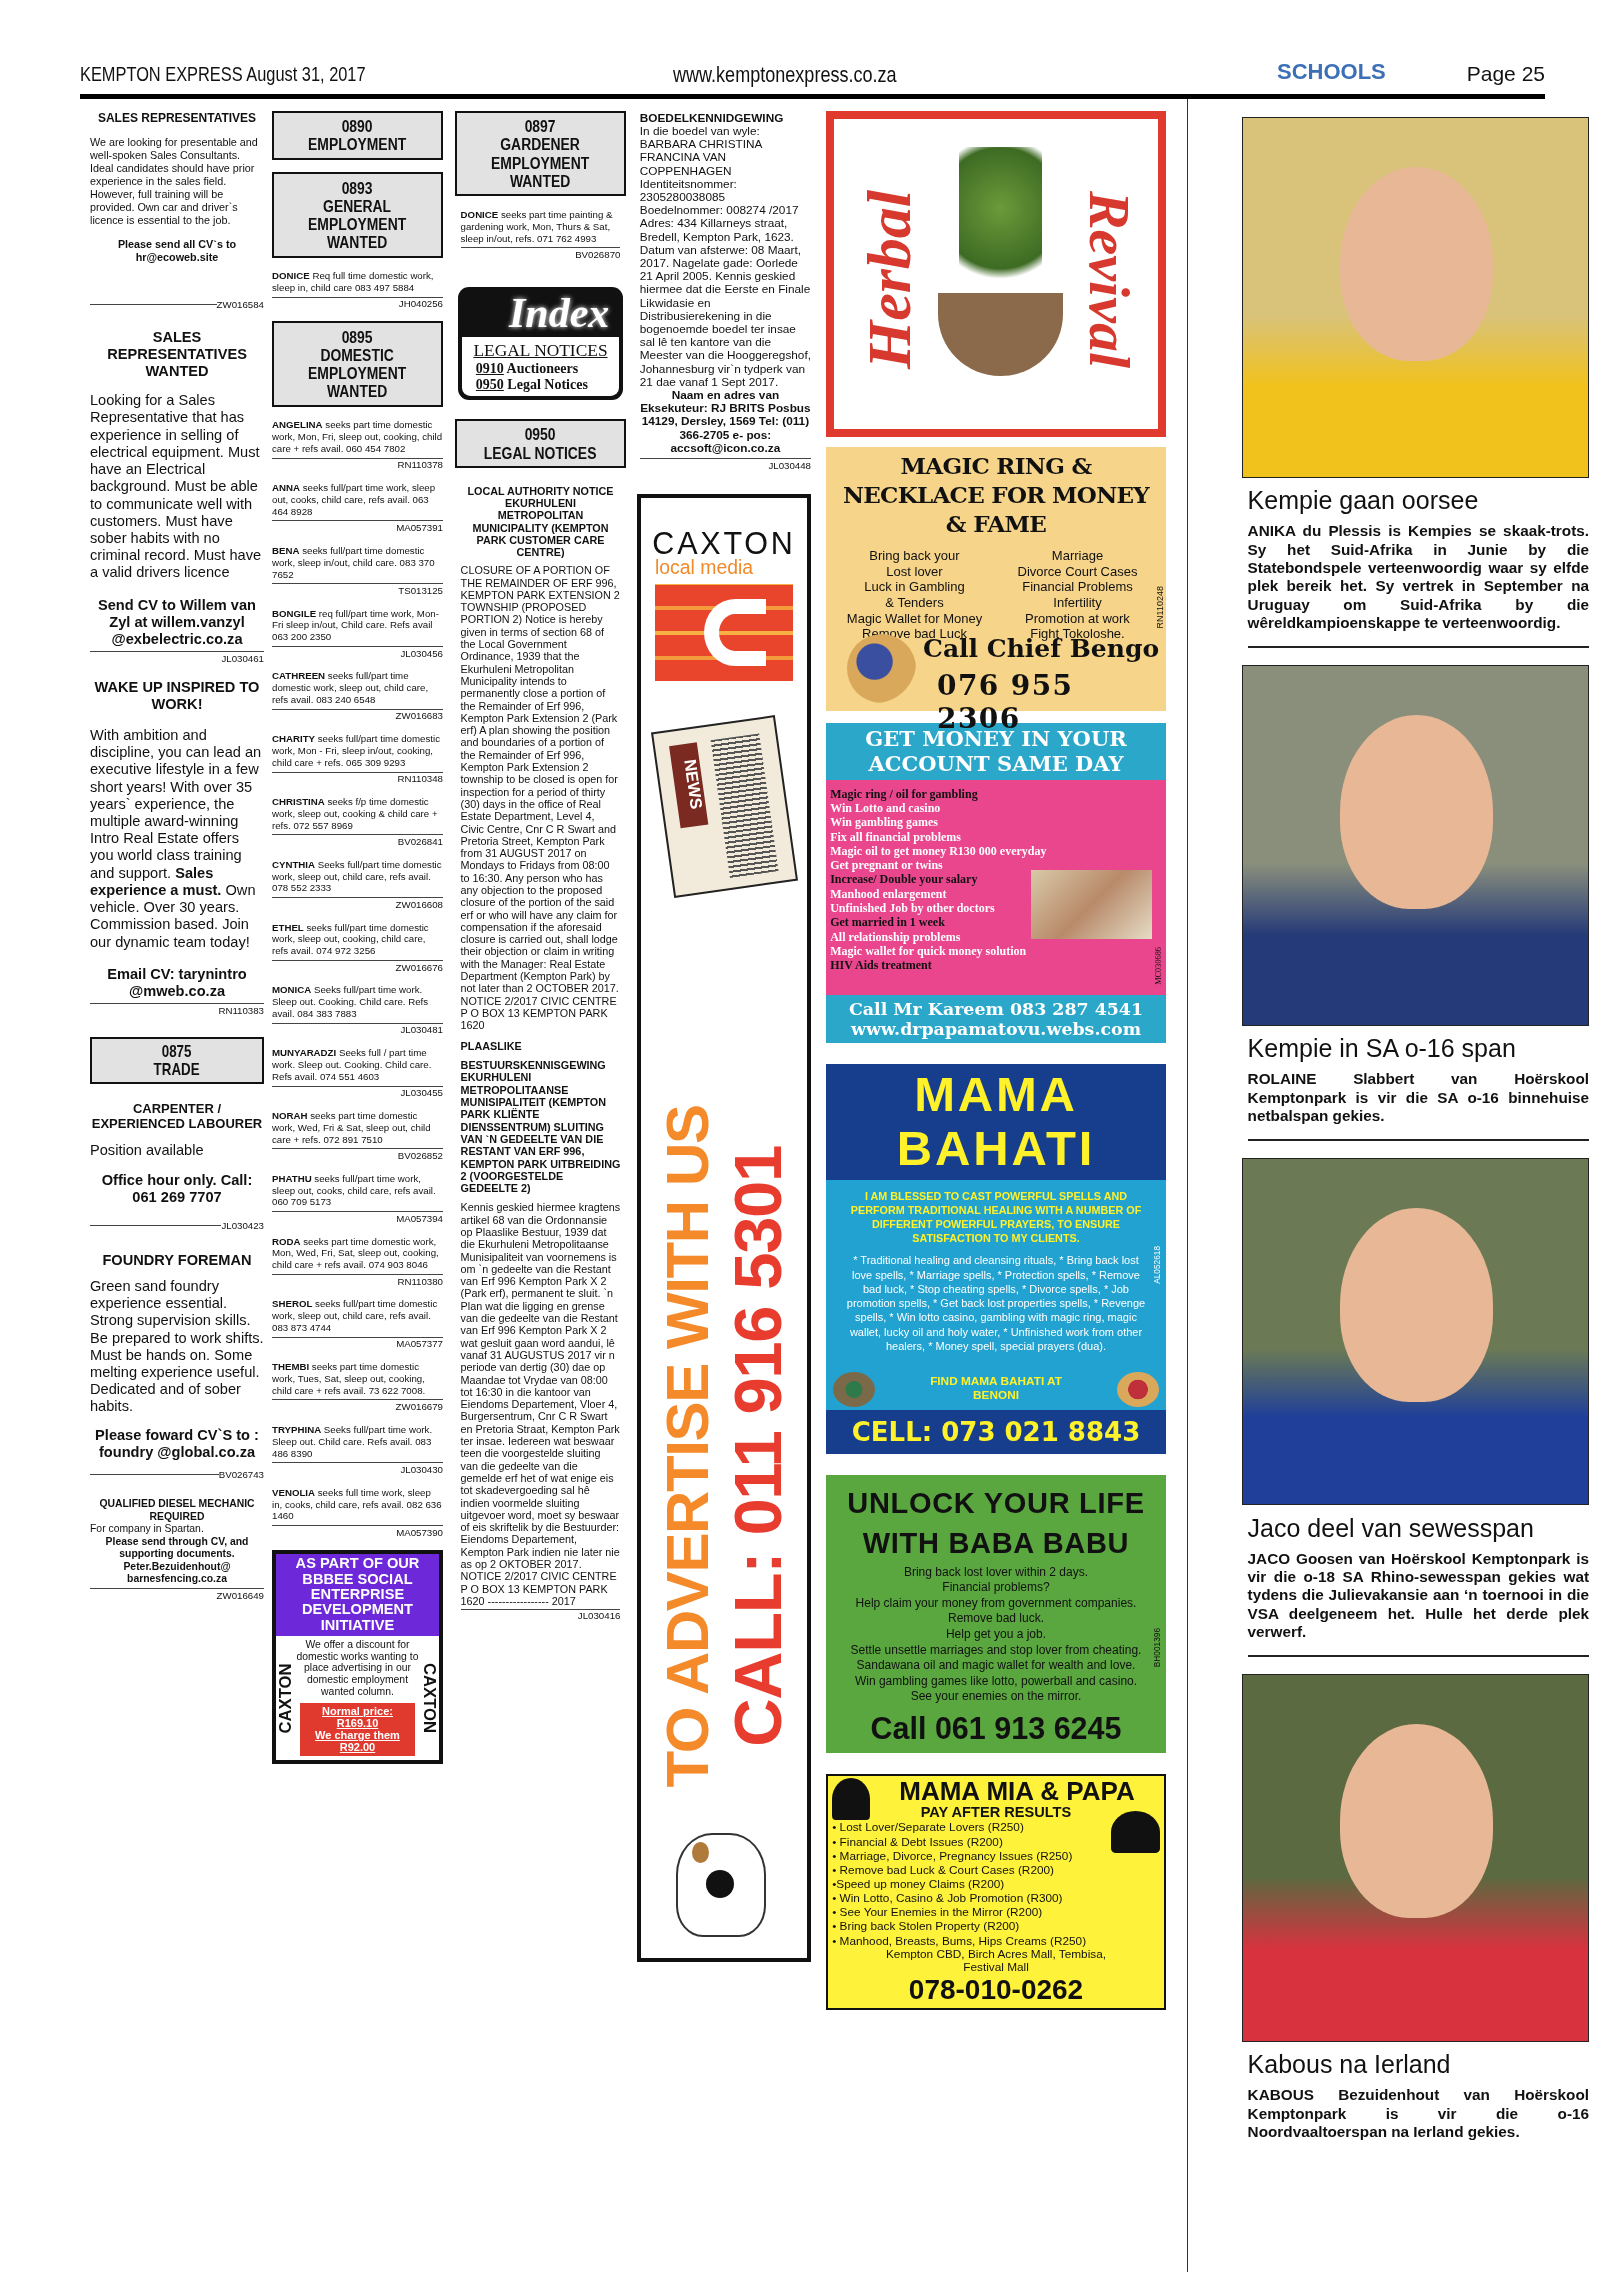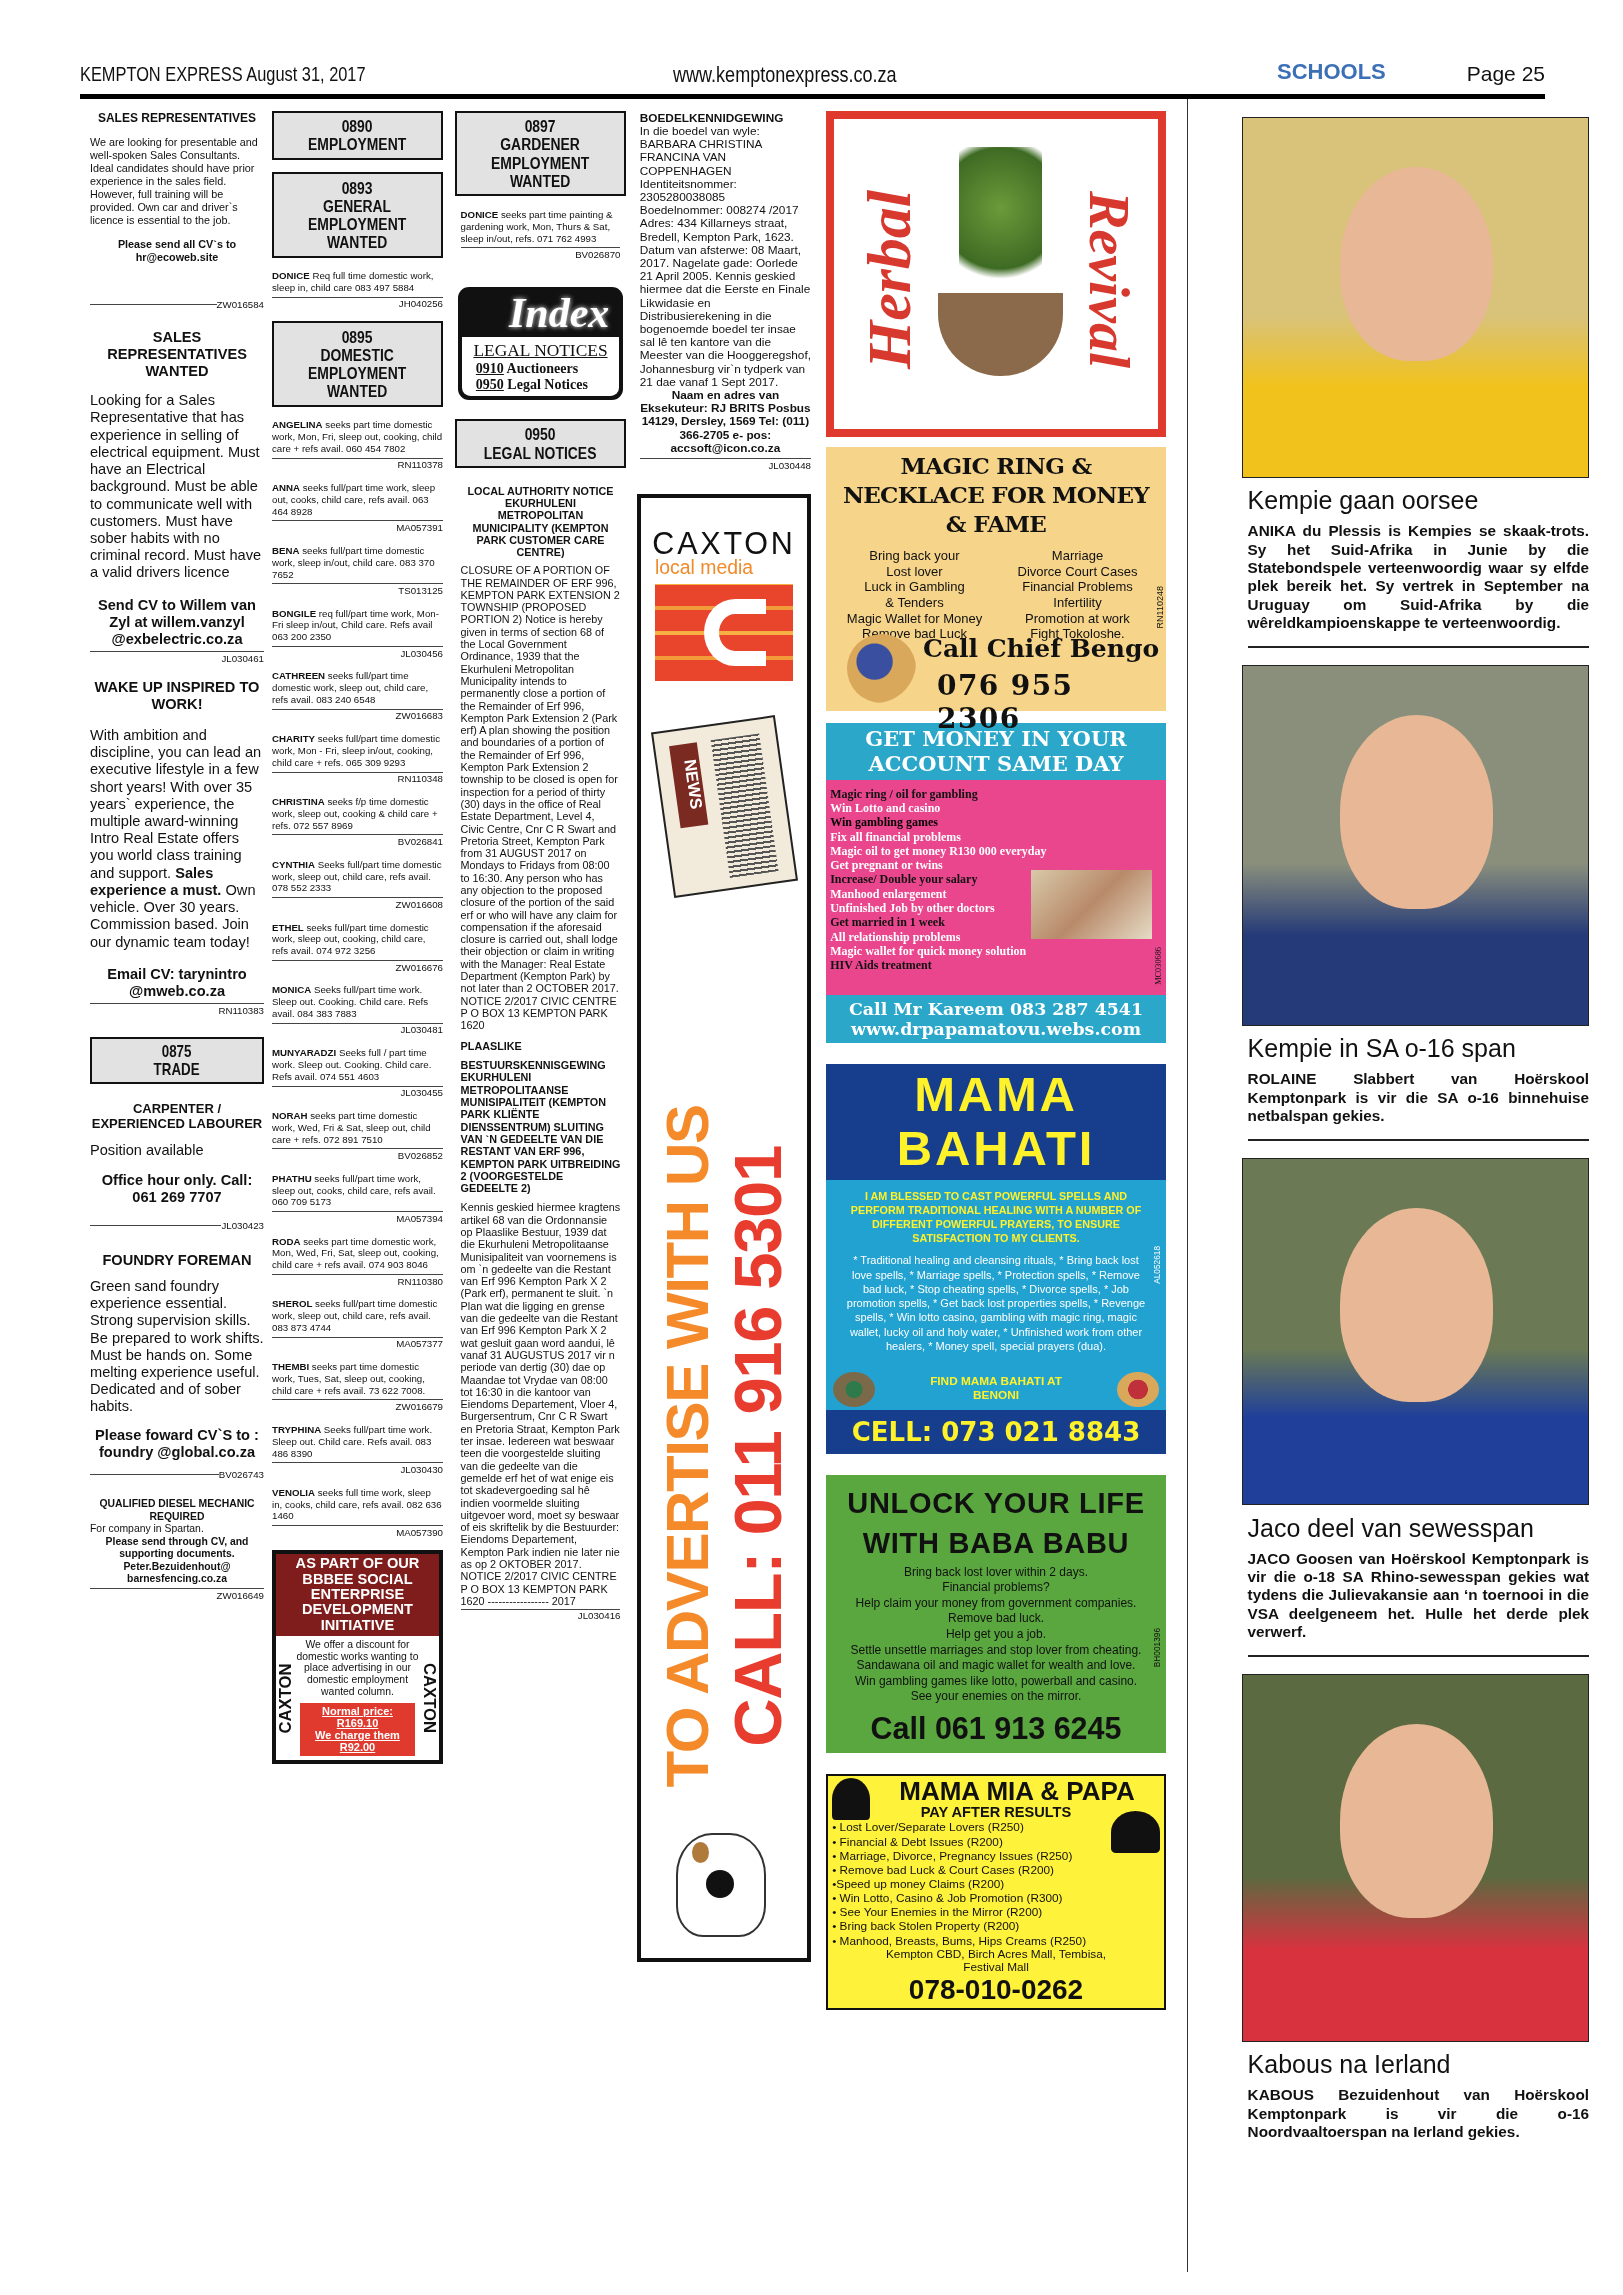--- a/index.html
+++ b/index.html
@@ -127,21 +127,21 @@
       <div class="ad"><b class="n">MUNYARADZI</b> <span>Seeks full / part time work. Sleep out. Cooking. Child care. Refs avail. 074 551 4603</span><div class="ref">JL030455</div></div>
       <div class="ad"><b class="n">NORAH</b> <span>seeks part time domestic work, Wed, Fri &amp; Sat, sleep out, child care + refs. 072 891 7510</span><div class="ref">BV026852</div></div>
       <div class="ad"><b class="n">PHATHU</b> <span>seeks full/part time work, sleep out, cooks, child care, refs avail. 060 709 5173</span><div class="ref">MA057394</div></div>
       <div class="ad"><b class="n">RODA</b> <span>seeks part time domestic work, Mon, Wed, Fri, Sat, sleep out, cooking, child care + refs avail. 074 903 8046</span><div class="ref">RN110380</div></div>
       <div class="ad"><b class="n">SHEROL</b> <span>seeks full/part time domestic work, sleep out, child care, refs avail. 083 873 4744</span><div class="ref">MA057377</div></div>
       <div class="ad"><b class="n">THEMBI</b> <span>seeks part time domestic work, Tues, Sat, sleep out, cooking, child care + refs avail. 73 622 7008.</span><div class="ref">ZW016679</div></div>
       <div class="ad"><b class="n">TRYPHINA</b> <span>Seeks full/part time work. Sleep out. Child care. Refs avail. 083 486 8390</span><div class="ref">JL030430</div></div>
       <div class="ad"><b class="n">VENOLIA</b> <span>seeks full time work, sleep in, cooks, child care, refs avail. 082 636 1460</span><div class="ref">MA057390</div></div>
     </div>
   <div style="border:4.2px solid #111;margin-top:2.8px">
-    <div style="background:#7f1d1d;color:#fff;font-weight:bold;text-align:center;font-size:14.6px;line-height:1.05;padding:2.8px">AS PART OF OUR BBBEE SOCIAL ENTERPRISE DEVELOPMENT INITIATIVE</div>
+    <div style="background:#6d28d9;color:#fff;font-weight:bold;text-align:center;font-size:14.6px;line-height:1.05;padding:2.8px">AS PART OF OUR BBBEE SOCIAL ENTERPRISE DEVELOPMENT INITIATIVE</div>
     <div style="display:flex">
       <div style="writing-mode:vertical-rl;transform:rotate(180deg);font-weight:bold;font-size:16.7px;width:19.4px;text-align:center">CAXTON</div>
       <div style="flex:1;text-align:center">
         <div style="font-size:10.4px;line-height:1.15;padding:2.8px 0">We offer a discount for domestic works wanting to place advertising in our domestic employment wanted column.</div>
         <div style="background:#e03a2f;color:#fff;font-weight:bold;font-size:11px;text-decoration:underline;padding:2.8px;margin:1.4px 4.2px 4.2px">
             <div>Normal price: R169.10</div>
             <div>We charge them R92.00</div>
           </div>
       </div>
       <div style="writing-mode:vertical-rl;font-weight:bold;font-size:16.7px;width:19.4px;text-align:center">CAXTON</div>
@@ -242,21 +242,21 @@
     <div style="position:absolute;left:97px;top:187px;font-family:'DejaVu Serif',serif;font-weight:bold;font-size:25px">Call Chief Bengo</div>
     <div style="position:absolute;left:111px;top:222px;font-family:'DejaVu Serif',serif;font-weight:bold;font-size:28px;letter-spacing:1.4px">076 955 2306</div>
     <div style="position:absolute;right:1.4px;top:139px;writing-mode:vertical-rl;transform:rotate(180deg);font-size:9px">RN110248</div>
   </div>
   <div style="margin-top:12.5px;background:#2aa7c9">
     <div style="color:#fff;font-family:'DejaVu Serif',serif;font-weight:bold;font-size:21px;text-align:center;line-height:1.15;padding:4.2px 7px">GET MONEY IN YOUR ACCOUNT SAME DAY</div>
     <div style="background:#e9468e;padding:7px 4.2px;position:relative;height:215px">
       <div id="gm-items" style="font-family:'Liberation Serif',serif;font-weight:bold;font-size:12px;line-height:1.19">
           <div style="color: rgb(17, 17, 17);">Magic ring / oil for gambling</div>
           <div style="color: rgb(255, 255, 255);">Win Lotto and casino</div>
-          <div style="color: #000000;">Win gambling games</div>
+          <div style="color: #ffffff;">Win gambling games</div>
           <div style="color: #ffffff;">Fix all financial problems</div>
           <div style="color: rgb(255, 255, 255);">Magic oil to get money R130 000 everyday</div>
           <div style="color: rgb(255, 255, 255);">Get pregnant or twins</div>
           <div style="color: rgb(17, 17, 17);">Increase/ Double your salary</div>
           <div style="color: rgb(255, 255, 255);">Manhood enlargement</div>
           <div style="color: rgb(255, 255, 255);">Unfinished Job by other doctors</div>
           <div style="color: rgb(17, 17, 17);">Get married in 1 week</div>
           <div style="color: rgb(255, 255, 255);">All relationship problems</div>
           <div style="color: rgb(255, 255, 255);">Magic wallet for quick money solution</div>
           <div style="color: rgb(17, 17, 17);">HIV Aids treatment</div>

